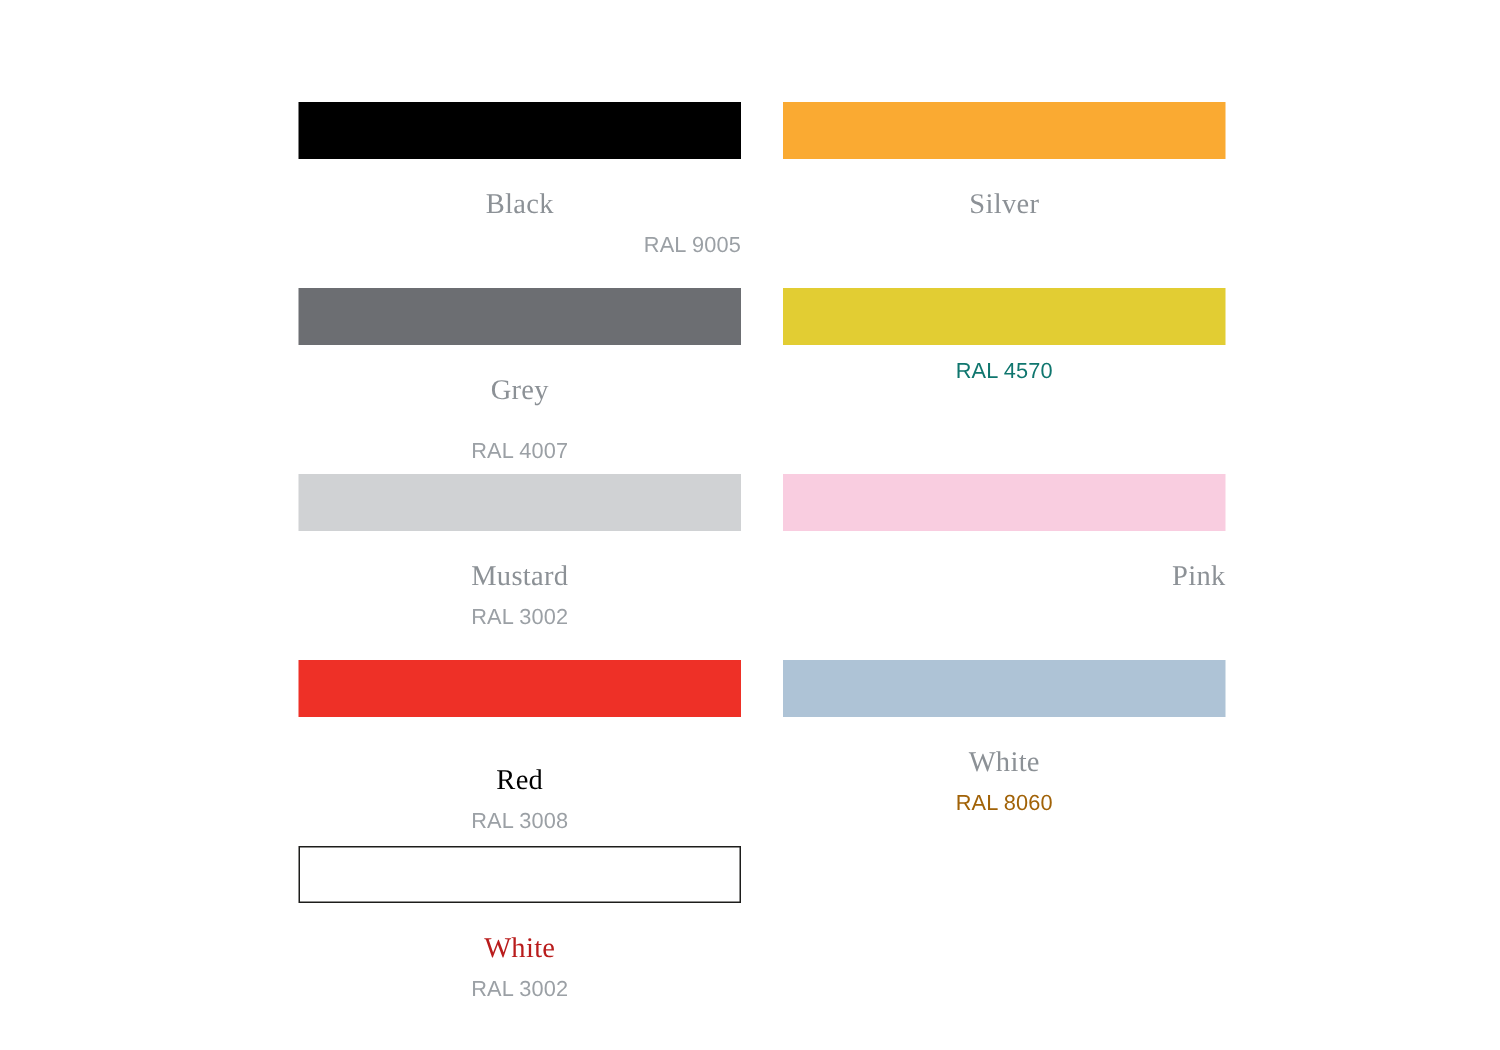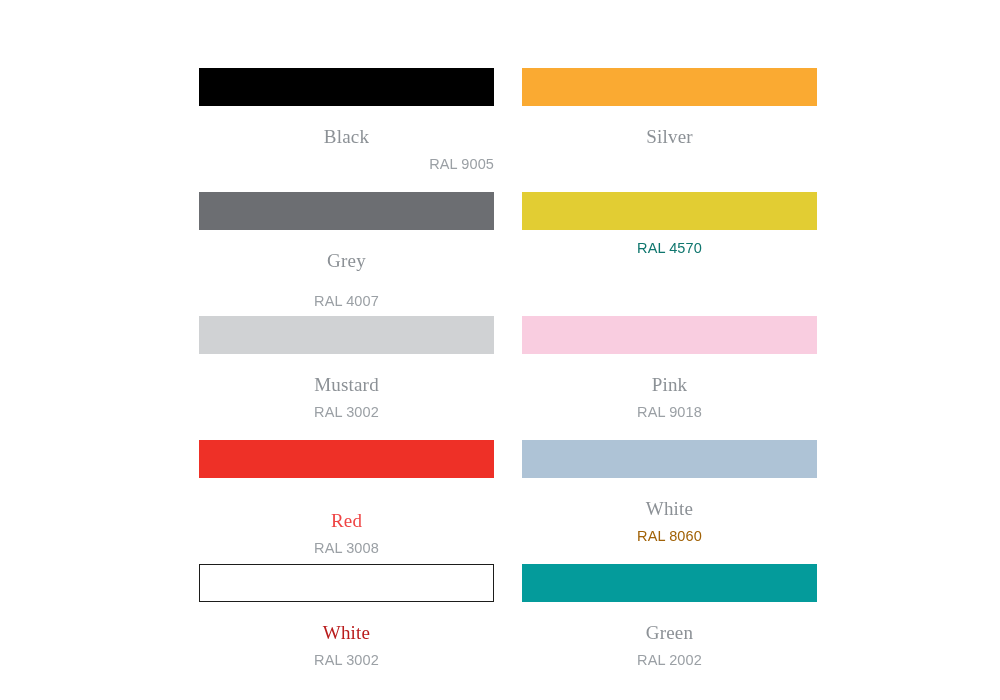--- a/index.html
+++ b/index.html
@@ -113,51 +113,43 @@
       <div class="chip" style="background-color: rgb(208, 210, 212);"></div>
       <div class="caption">
         <div class="color-name" style="color: rgb(140, 145, 150);">Mustard</div>
         <div class="ral-code" style="color: rgb(155, 160, 165);">RAL 3002</div>
       </div>
     </div>
 
     <div class="swatch-cell">
       <div class="chip" style="background-color: rgb(249, 205, 224);"></div>
       <div class="caption">
-        <div class="color-name" style="color: rgb(140, 145, 150);">Pink</div>
-        <div class="ral-code" style="color: rgb(155, 160, 165);">RAL 9018</div>
+        <div class="color-name" style="color: rgb(140, 145, 150); text-align: right;">Pink</div>
       </div>
     </div>
 
     <div class="swatch-cell">
       <div class="chip" style="background-color: rgb(238, 48, 39);"></div>
       <div class="caption">
-        <div class="color-name" style="color: #ef4444; margin-top: 33px;">Red</div>
+        <div class="color-name" style="color: #000000; margin-top: 33px;">Red</div>
         <div class="ral-code" style="color: rgb(155, 160, 165);">RAL 3008</div>
       </div>
     </div>
 
     <div class="swatch-cell">
       <div class="chip" style="background-color: rgb(174, 195, 214);"></div>
       <div class="caption">
         <div class="color-name" style="color: rgb(140, 145, 150);">White</div>
         <div class="ral-code" style="color: #a16207;">RAL 8060</div>
       </div>
     </div>
 
     <div class="swatch-cell">
       <div class="chip bordered" style="background-color: rgb(255, 255, 255); border-color: rgb(29, 29, 27);"></div>
       <div class="caption">
         <div class="color-name" style="color: #b91c1c;">White</div>
         <div class="ral-code" style="color: rgb(155, 160, 165);">RAL 3002</div>
       </div>
     </div>
 
-    <div class="swatch-cell">
-      <div class="chip" style="background-color: rgb(4, 155, 155);"></div>
-      <div class="caption">
-        <div class="color-name" style="color: rgb(140, 145, 150);">Green</div>
-        <div class="ral-code" style="color: rgb(155, 160, 165);">RAL 2002</div>
-      </div>
-    </div>
 
   </div>
 </div>
 
 </body></html>

